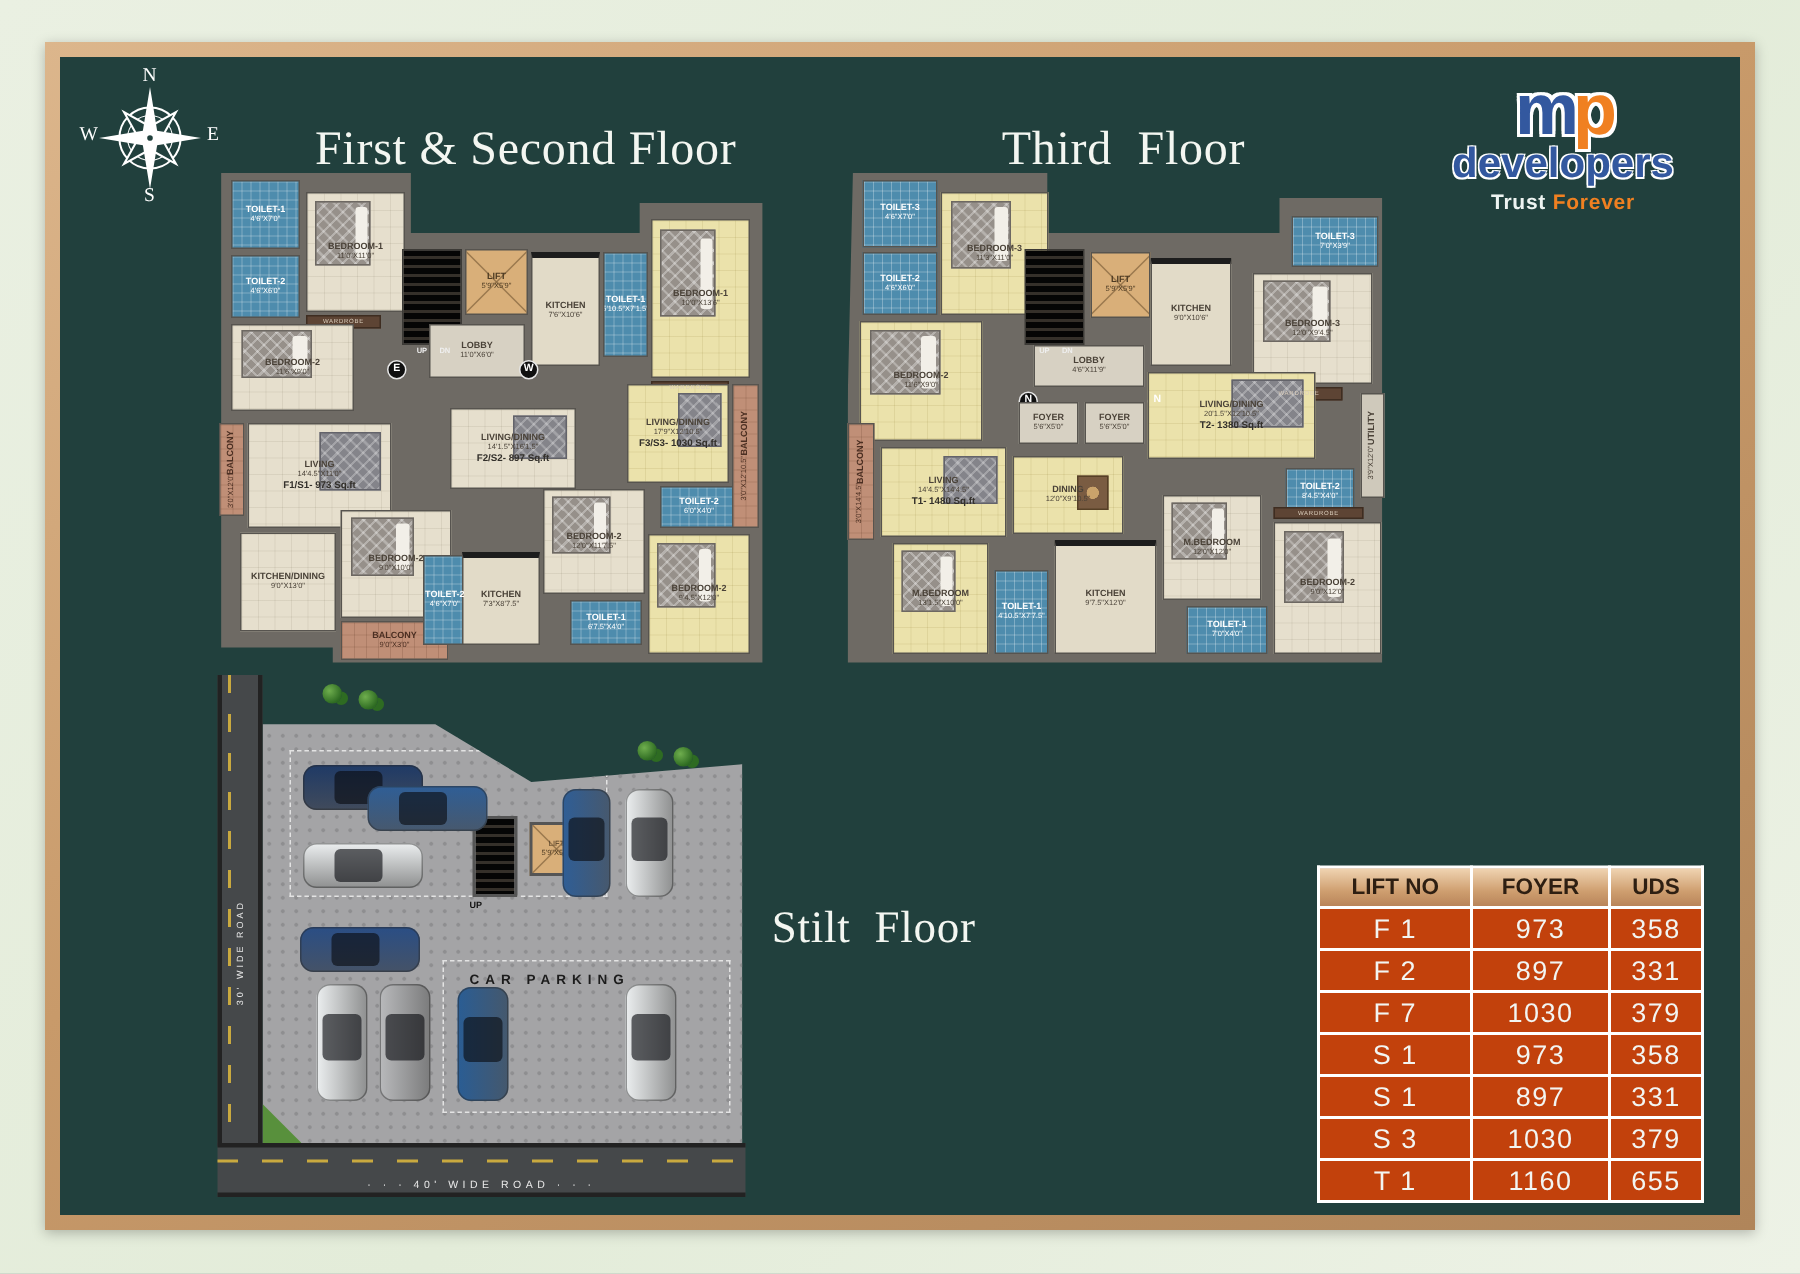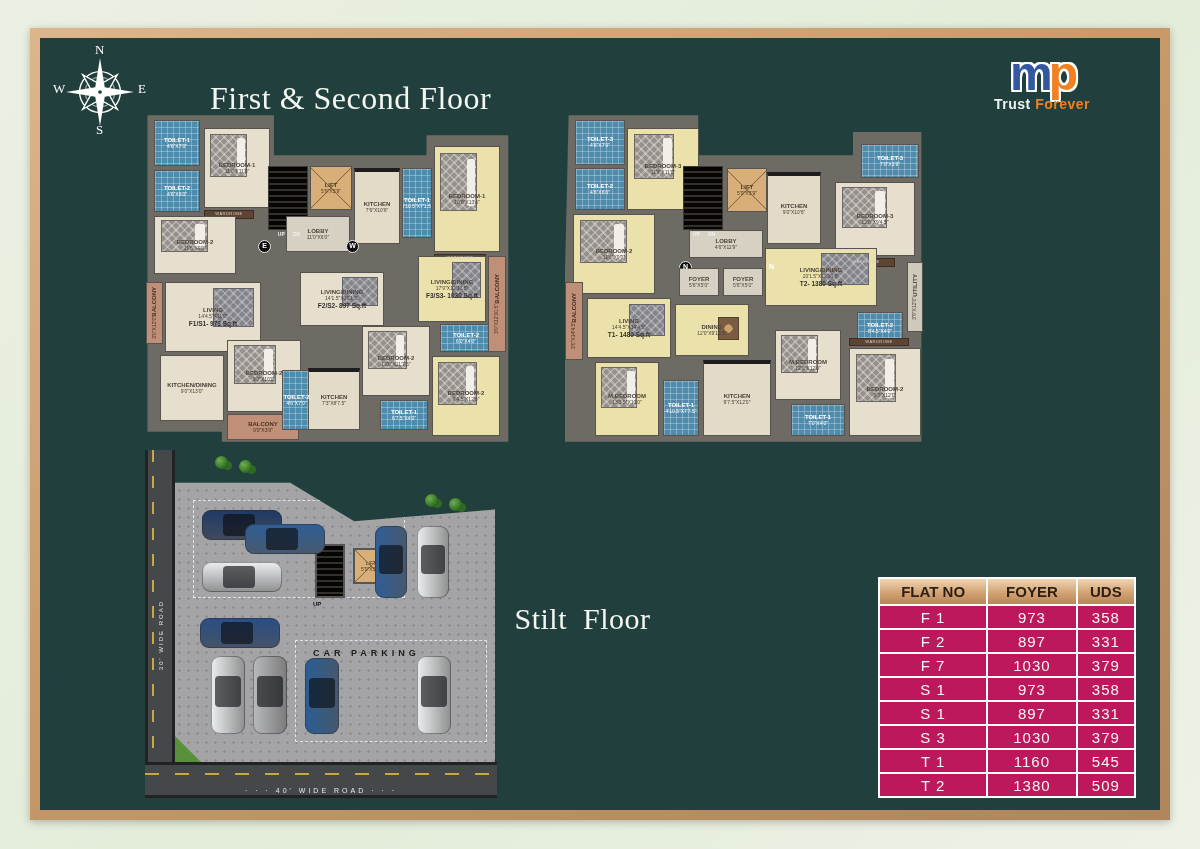--- a/index.html
+++ b/index.html
@@ -77,21 +77,21 @@
     background:radial-gradient(circle at 35% 35%,#6fae4e,#2e6b22 70%);box-shadow:6px 3px 0 -2px #2e6b22;}
   .grass{position:absolute;left:30px;top:286px;width:26px;height:26px;background:#58903c;clip-path:polygon(0 100%,100% 100%,0 0);}
   .carpark-label{position:absolute;color:#1c1c1c;font-size:9px;font-weight:bold;letter-spacing:4px;z-index:3;}
   .s-stairs{position:absolute;left:140px;top:76px;width:30px;height:54px;background:repeating-linear-gradient(180deg,#050505 0 4px,#35302a 4px 6px);border:2px solid #555;}
   .s-lift{position:absolute;left:178px;top:80px;width:36px;height:36px;background:#d9af79;border:2px solid #555;color:#4c3a22;font-size:5px;display:flex;flex-direction:column;align-items:center;justify-content:center;background-image:linear-gradient(45deg,transparent calc(50% - .8px),#8a6a42 50%,transparent calc(50% + .8px)),linear-gradient(-45deg,transparent calc(50% - .8px),#8a6a42 50%,transparent calc(50% + .8px));}
   .s-up{position:absolute;left:138px;top:133px;color:#111;font-size:6px;font-weight:bold;z-index:3;}
   
   .flat-table{position:absolute;left:838px;top:539px;width:258px;border-collapse:collapse;}
   .flat-table th{background:linear-gradient(180deg,#f0d4b2,#cf9f70 60%,#b9855a);color:#2e1f12;
     font-size:15px;font-weight:bold;padding:4px 2px;border:2px solid #fff;}
-  .flat-table td{background:#be185d;color:#f2f5f2;font-size:15px;text-align:center;
+  .flat-table td{background:#c2410c;color:#f2f5f2;font-size:18px;text-align:center;
     padding:2.5px 2px;border:2px solid #fff;letter-spacing:1px;}
 </style>
 </head>
 <body>
 
 <div class="gold-frame">
 <div class="panel">
 
   <div class="compass">
     <svg width="68" height="68" viewBox="0 0 100 100">
@@ -101,24 +101,26 @@
       <path d="M50,0 L57,43 L100,50 L57,57 L50,100 L43,57 L0,50 L43,43 Z" fill="#fff"></path>
       <circle cx="50" cy="50" r="3.5" fill="#21403d" stroke="#fff" stroke-width="1.5"></circle>
     </svg>
     <span class="cdir" style="left:41px;top:-2px;">N</span>
     <span class="cdir" style="left:84px;top:37px;">E</span>
     <span class="cdir" style="left:42px;top:78px;">S</span>
     <span class="cdir" style="left:-1px;top:37px;">W</span>
   </div>
 
   <div class="floor-title" style="left:158px;top:42px;width:305px;">First &amp; Second Floor</div>
+  <div class="floor-title" style="left:600px;top:42px;width:218px;">Third  Floor</div>
   <div class="floor-title" style="left:450px;top:564px;width:185px;font-size:30px;">Stilt  Floor</div>
 
   <div class="logo">
     <div class="logo-mp"><span style="color:#33589f;">m</span><span style="color:#f08021;">p</span></div>
+    <div class="logo-name" style="color:#33589f;">developers</div>
     <div class="logo-tag">
       <span style="color:#eef4f2;">Trust</span>
       <span style="color:#f08021;">Forever</span>
     </div>
   </div>
 
   <div id="plan1" class="plan fp1" style="left:100px;top:74px;width:372px;height:333px;">
         <div class="room t-toilet" style="left: 14px; top: 8px; width: 46px; height: 46px;">
           <span class="rn">TOILET-1</span>
           <span class="rd">4'6"X7'0"</span>
@@ -412,21 +414,21 @@
         </div>
         <div class="tree" style="left: 70px; top: 6px;"></div>
         <div class="tree" style="left: 94px; top: 10px;"></div>
         <div class="tree" style="left: 280px; top: 44px;"></div>
         <div class="tree" style="left: 304px; top: 48px;"></div>
       </div>
 
   <table class="flat-table">
     <thead id="ft-head">
           <tr>
-            <th>FLAT NO</th>
+            <th>LIFT NO</th>
             <th>FOYER</th>
             <th>UDS</th>
           </tr>
         </thead>
     <tbody id="ft-body">
           <tr>
             <td>F 1</td>
             <td>973</td>
             <td>358</td>
           </tr>
@@ -451,24 +453,19 @@
             <td>331</td>
           </tr>
           <tr>
             <td>S 3</td>
             <td>1030</td>
             <td>379</td>
           </tr>
           <tr>
             <td>T 1</td>
             <td>1160</td>
-            <td>545</td>
-          </tr>
-          <tr>
-            <td>T 2</td>
-            <td>1380</td>
-            <td>509</td>
+            <td>655</td>
           </tr>
         </tbody>
   </table>
 
 </div>
 </div>
 
 </body></html>

